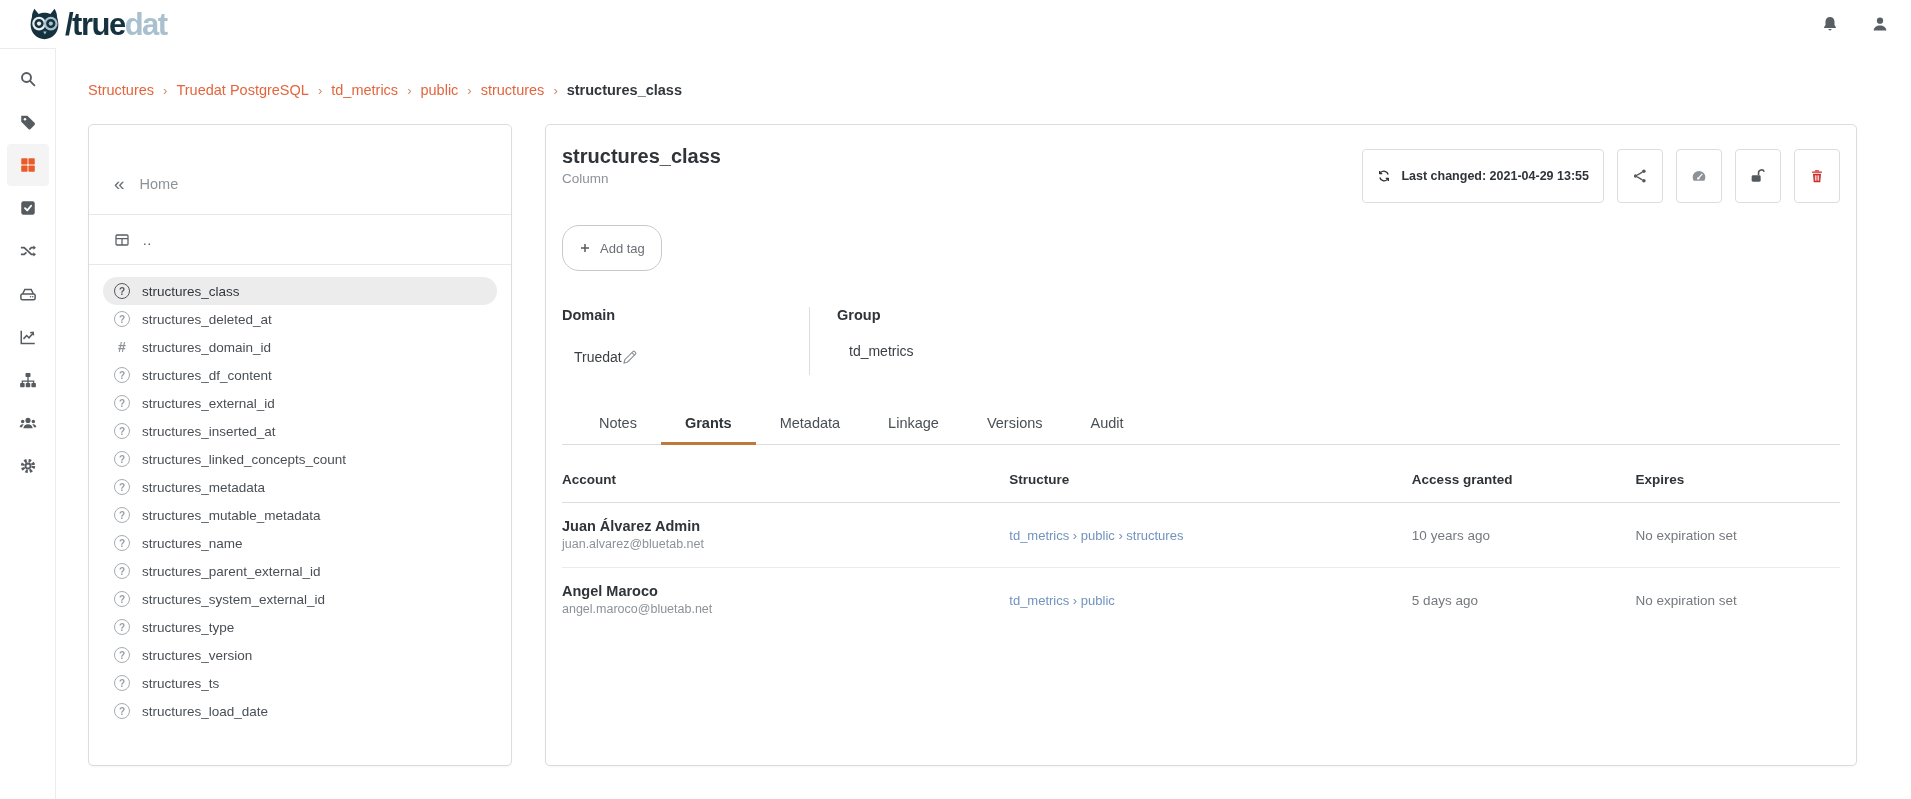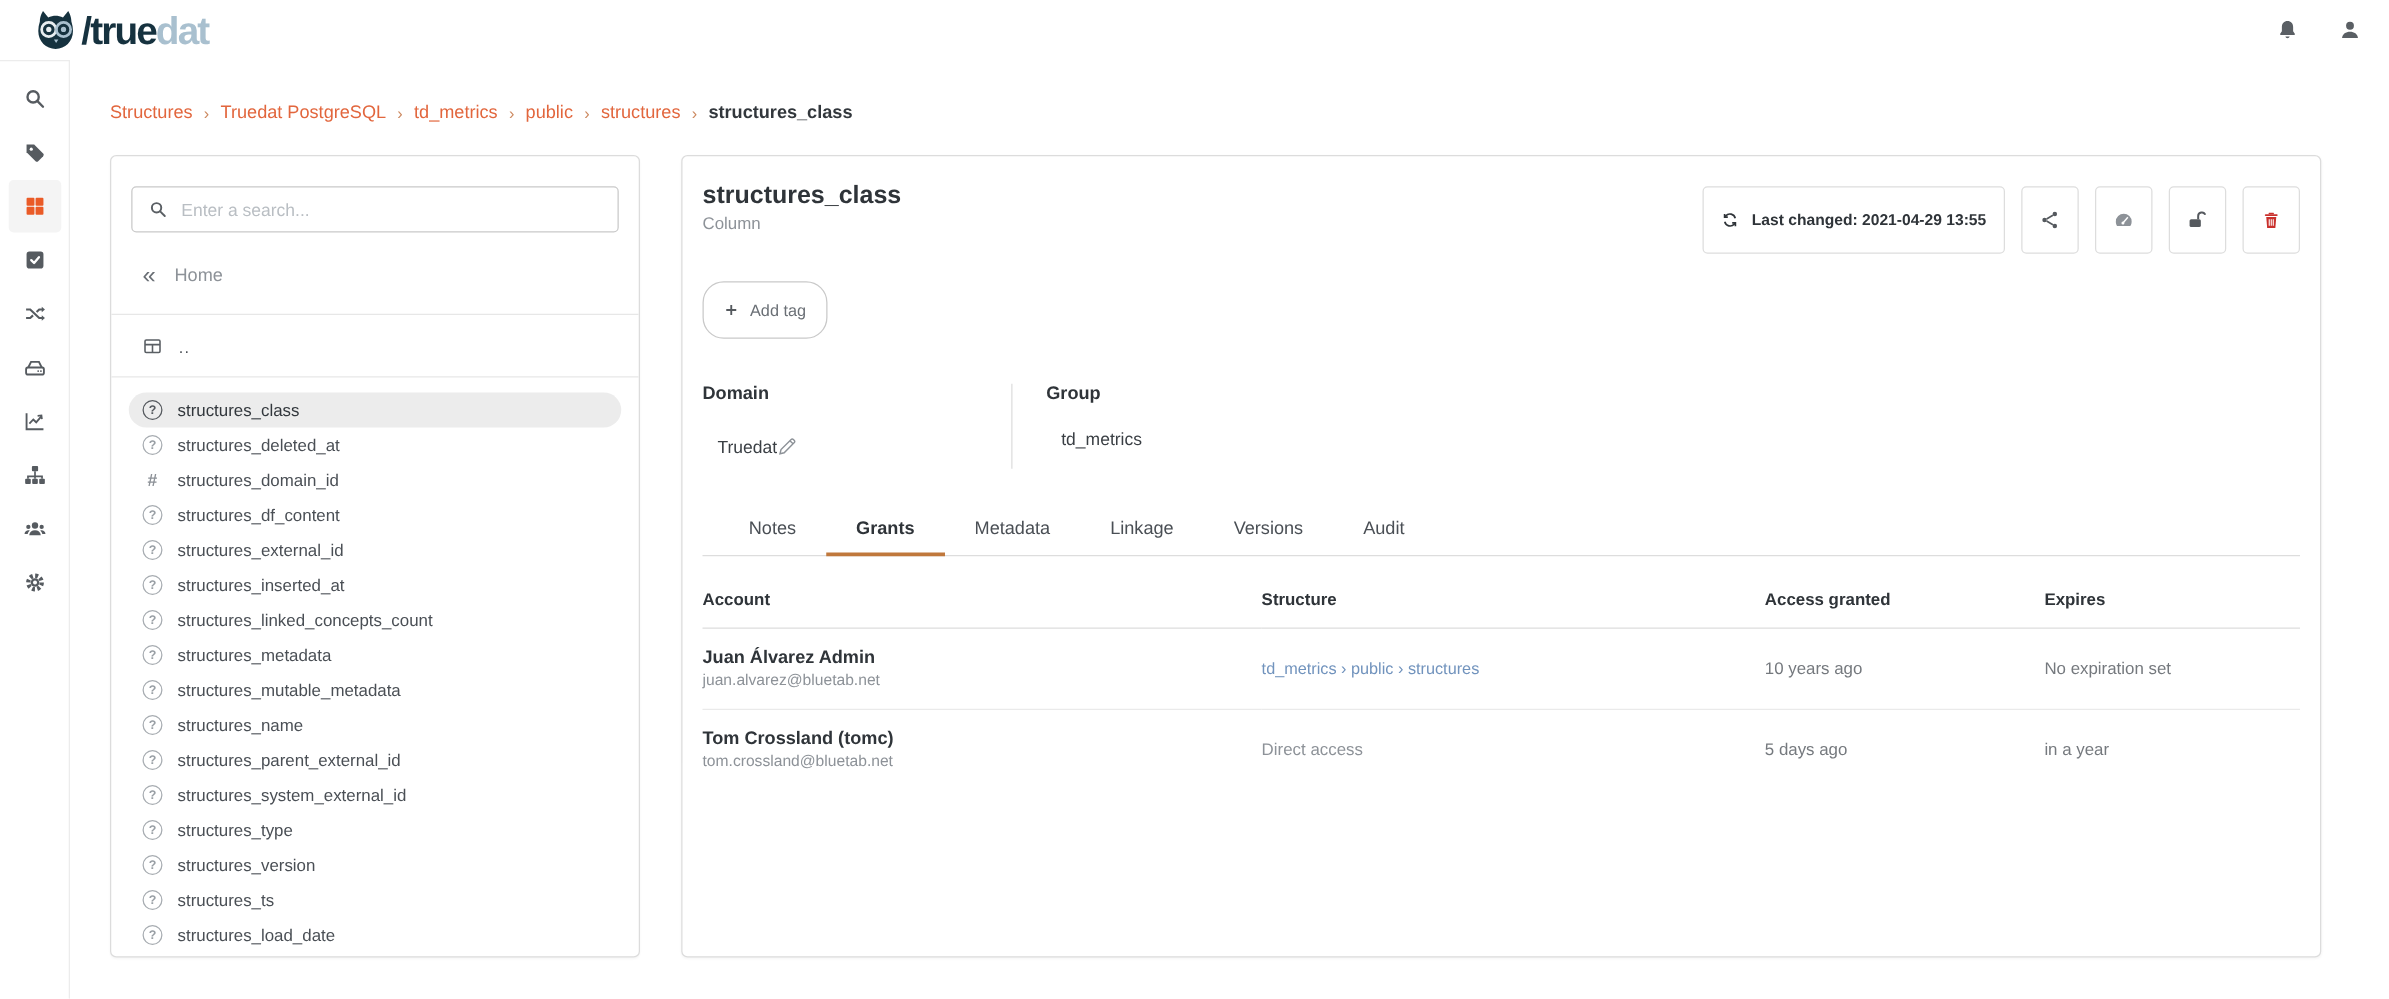--- a/index.html
+++ b/index.html
@@ -218,27 +218,20 @@
       <a class="bc-link">public</a>
       <span class="bc-sep">›</span>
       <a class="bc-link">structures</a>
       <span class="bc-sep">›</span>
       <span class="bc-current">structures_class</span>
     </div>
 
     <div class="cards-row">
 
       <div class="card left-card">
-        <div class="search-box">
-          <svg viewBox="0 0 24 24" fill="none" stroke="currentColor" stroke-width="2.5">
-            <circle cx="10" cy="10" r="6"></circle>
-              <line x1="14.6" y1="14.6" x2="20.5" y2="20.5" stroke-linecap="round"></line>
-          </svg>
-          <input type="text" placeholder="Enter a search..." style="">
-        </div>
 
         <div class="home-row">
           <span class="dbl-chev">«</span>
           <span>Home</span>
         </div>
 
         <hr class="lp-divider">
 
         <div class="up-row">
           <svg viewBox="0 0 24 24" fill="none" stroke="currentColor" stroke-width="1.9">
@@ -424,28 +417,28 @@
                 <div class="g-email">juan.alvarez@bluetab.net</div>
               </td>
               <td>
                 <a class="g-structure link">td_metrics › public › structures</a>
               </td>
               <td><span class="g-dim">10 years ago</span></td>
               <td><span class="g-dim">No expiration set</span></td>
             </tr>
             <tr>
               <td>
-                <div class="g-name">Tom Crossland (tomc)</div>
-                <div class="g-email">tom.crossland@bluetab.net</div>
+                <div class="g-name">Angel Maroco</div>
+                <div class="g-email">angel.maroco@bluetab.net</div>
               </td>
               <td>
-                <span class="g-structure plain">Direct access</span>
+                <a class="g-structure link">td_metrics › public</a>
               </td>
               <td><span class="g-dim">5 days ago</span></td>
-              <td><span class="g-dim">in a year</span></td>
+              <td><span class="g-dim">No expiration set</span></td>
             </tr>
           </tbody>
         </table>
 
       </div>
     </div>
   </div>
 </div>
 
 </body></html>

